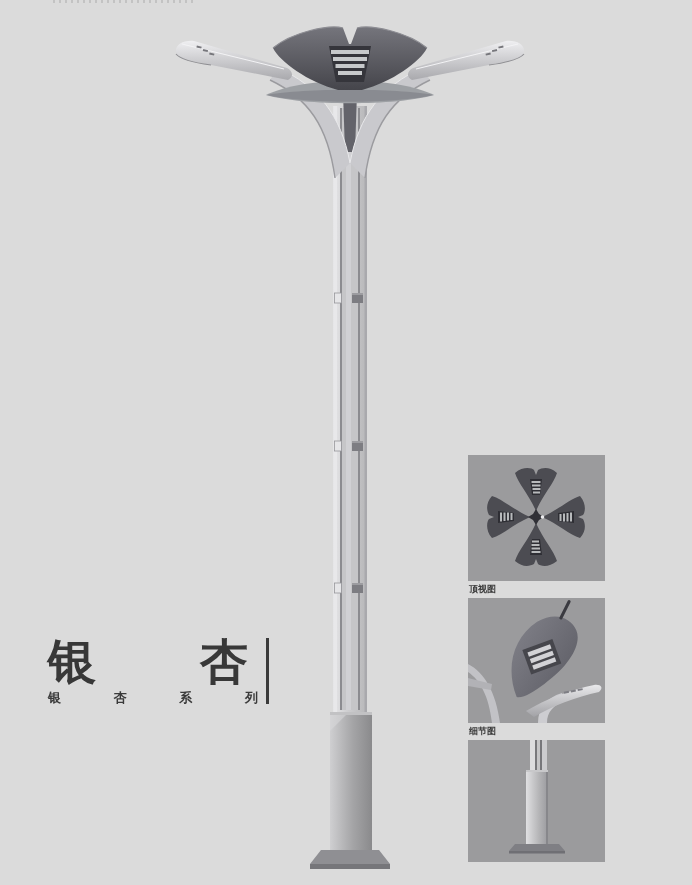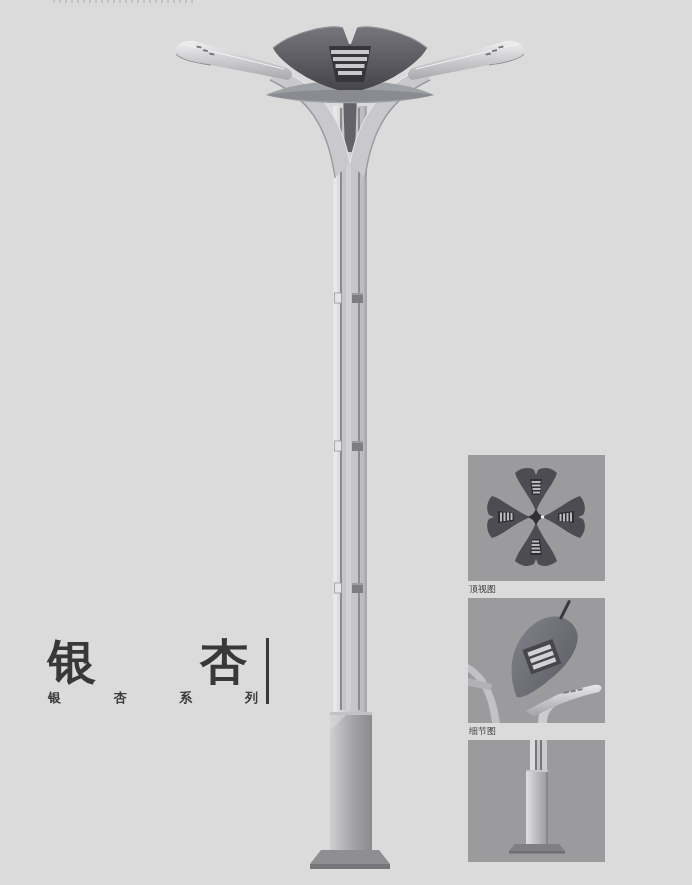--- a/index.html
+++ b/index.html
@@ -40,21 +40,21 @@
 
   
   .panel-col{position:absolute;left:468px;top:455px;width:137px;}
   .panel{width:137px;background:#9b9b9d;position:relative;overflow:hidden;}
   .panel-1{height:126px;}
   .panel-2{height:125px;}
   .panel-3{height:122px;}
   .panel svg{display:block;width:100%;height:100%;}
   .caption-row{
     height:17px;display:flex;align-items:center;
-    font-size:9px;color:#3a3a3a;padding-left:1px;box-sizing:border-box;
+    font-size:9px;color:#3a3a3a;padding-left:1px;box-sizing:border-box;font-weight:bold;
   }
 </style>
 </head>
 <body>
 
 <div class="page">
 
   <div class="top-crop-strip"></div>
 
   <svg class="lamp-svg" viewBox="0 0 692 885">

